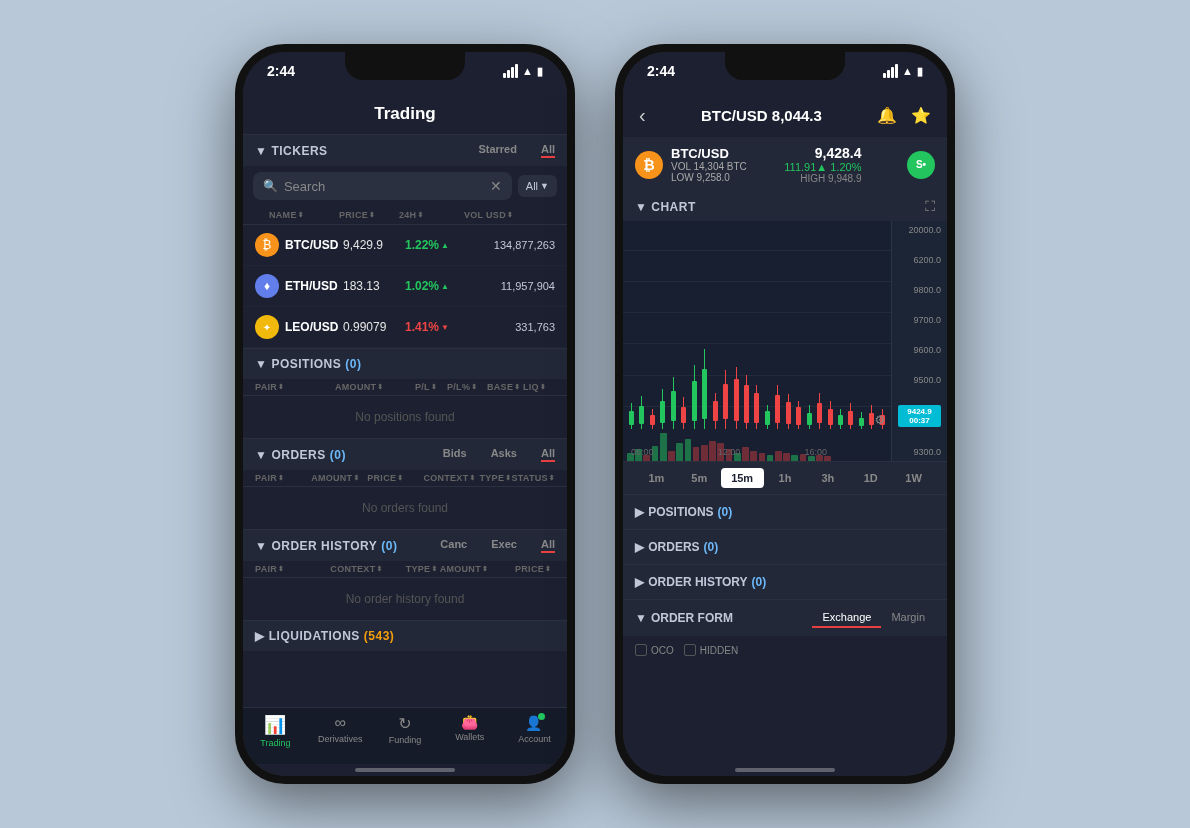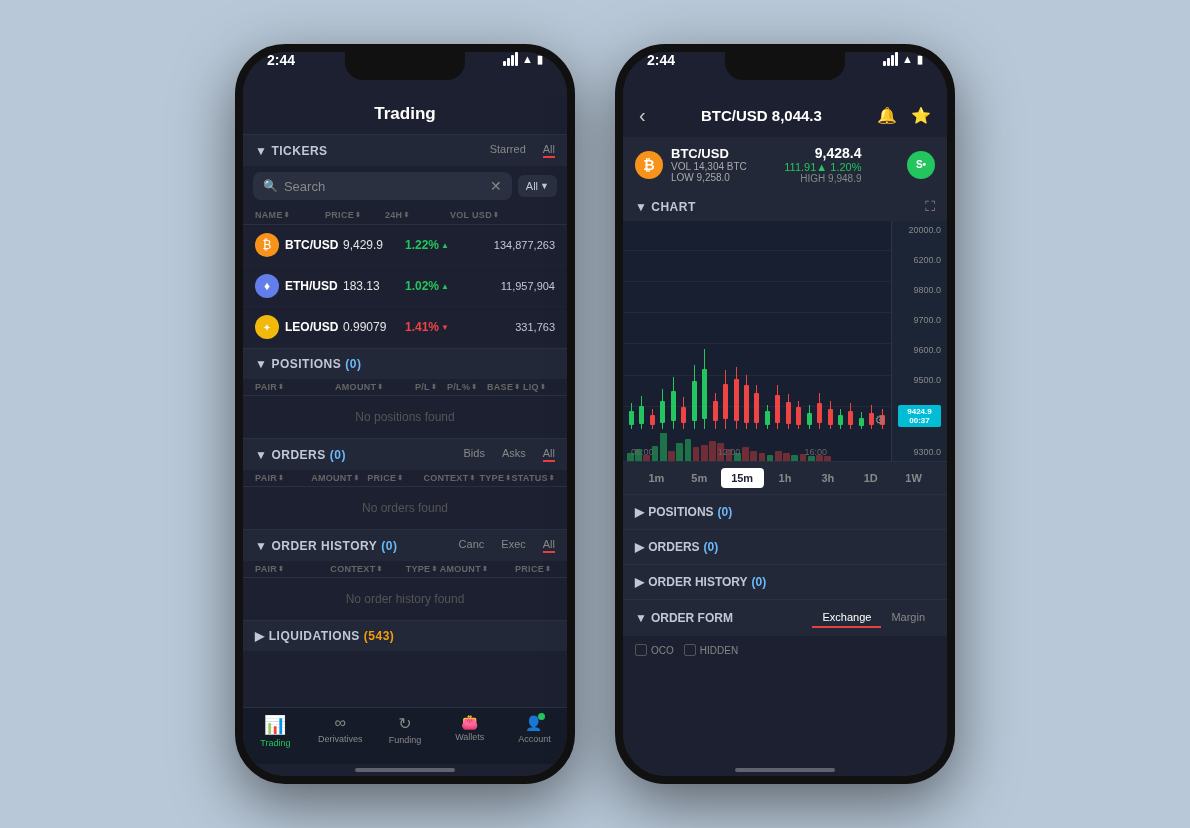--- a/index.html
+++ b/index.html
@@ -46,21 +46,21 @@
       background: #1c2030;
       border-radius: 42px;
       overflow: hidden;
       display: flex;
       flex-direction: column;
     }
     
     .status-bar {
       height: 44px;
       display: flex;
-      align-items: flex-start;
+      align-items: center;
       justify-content: space-between;
       padding: 0 24px 6px;
       background: #1c2030;
       color: white;
       font-size: 12px;
       font-weight: 600;
       z-index: 10;
       flex-shrink: 0;
     }
     .status-time { font-size: 14px; font-weight: 700; }
@@ -99,21 +99,21 @@
     .section-title {
       color: #c0c8d8;
       font-size: 12px;
       font-weight: 700;
       letter-spacing: 0.5px;
       display: flex;
       align-items: center;
       gap: 4px;
     }
     .section-badge { color: #6cb8f8; font-size: 12px; }
-    .section-actions { display: flex; gap: 17px; }
+    .section-actions { display: flex; gap: 24px; font-weight: bold; }
     .section-action {
       color: #888;
       font-size: 11px;
     }
     .underline-active { border-bottom: 2px solid #e84040; padding-bottom: 1px; }
 
     
     .search-row {
       padding: 6px 10px;
       background: #1c2030;
@@ -139,21 +139,21 @@
       color: #c0c8d8;
       font-size: 11px;
       display: flex;
       align-items: center;
       gap: 2px;
     }
 
     
     .table-header {
       display: flex;
-      padding: 4px 12px;
+      padding: 4px 26px;
       background: #1c2030;
       border-bottom: 1px solid #2a3040;
     }
     .th {
       color: #666;
       font-size: 9px;
       font-weight: 600;
       letter-spacing: 0.3px;
       display: flex;
       align-items: center;

